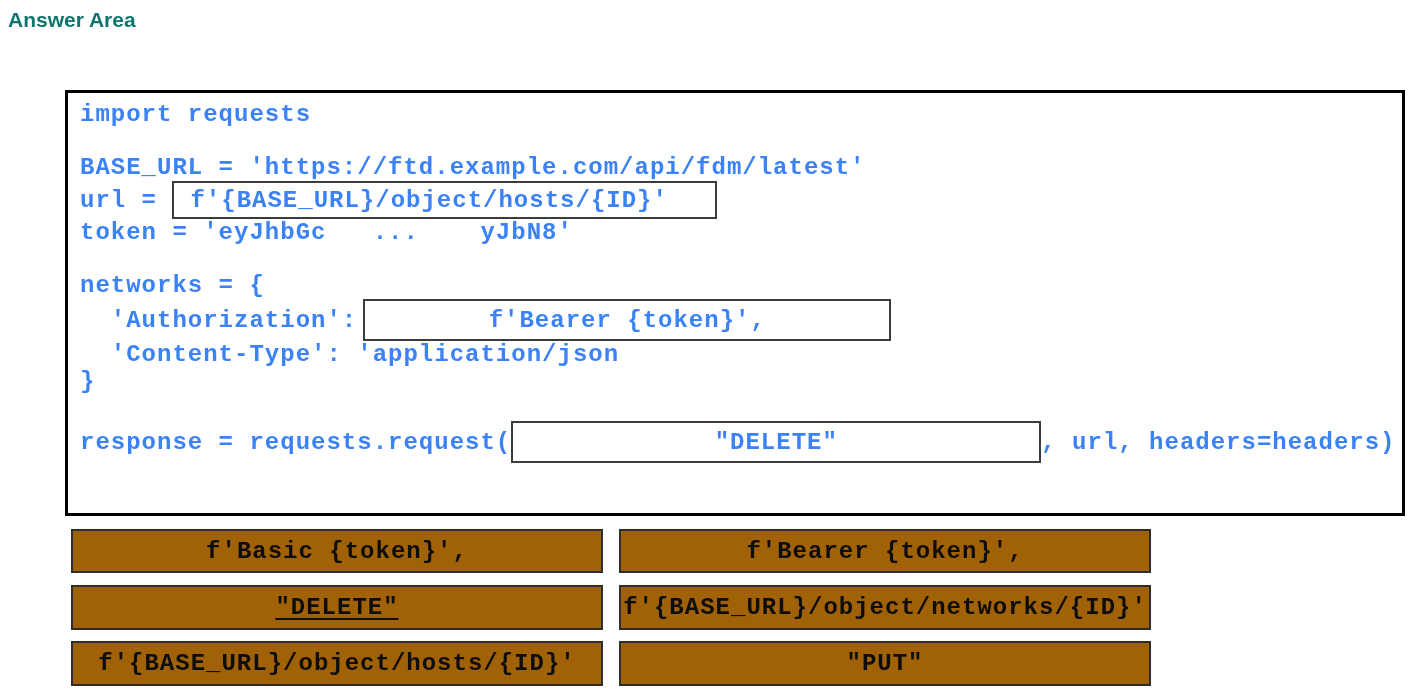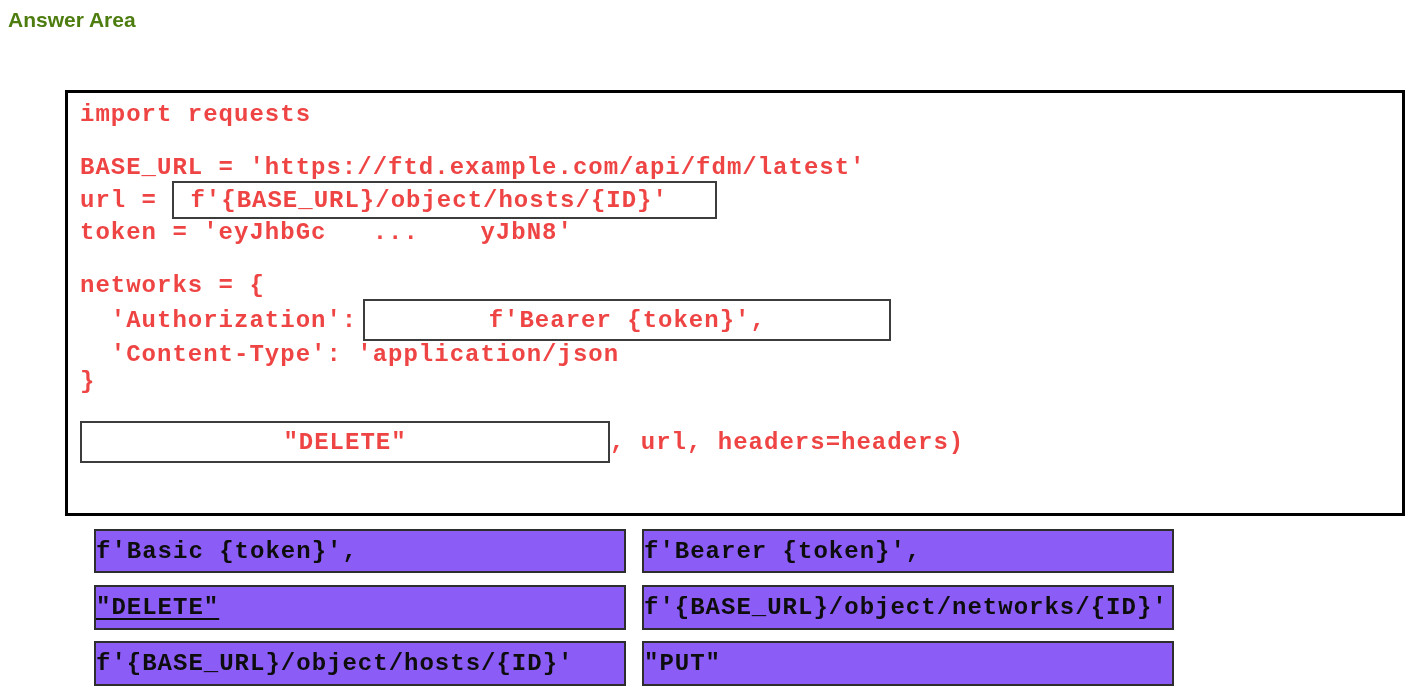--- a/index.html
+++ b/index.html
@@ -1,55 +1,55 @@
 <!DOCTYPE html>
 <html><head>
 <meta charset="utf-8">
 <style>
   * { margin:0; padding:0; box-sizing:border-box; }
   html,body { width:1422px; height:691px; background:#ffffff; overflow:hidden; }
   body { font-family:"Liberation Sans", sans-serif; color:#000; position:relative; }
 
   .page-title {
     position:absolute; left:8px; top:8px;
-    font-size:21px; font-weight:bold; color:#4d7c0f;
+    font-size:21px; font-weight:bold; color:#0f766e;
   }
 
   .code-panel {
     position:absolute; left:65px; top:90px;
     width:1340px; height:426px;
     border:3px solid #000000;
     background:#ffffff;
     padding:8px 0 0 12px;
     font-family:"Liberation Mono", monospace;
     font-size:24px; font-weight:bold;
     letter-spacing:1px;
-    color:#ef4444;
+    color:#3b82f6;
   }
   .code-line { display:flex; align-items:center; min-height:26px; white-space:pre; }
   .code-line.blank { height:26px; }
   .ws { white-space:pre; }
   .u  { text-decoration:underline; text-underline-offset:3px; }
 
   .slot {
     display:inline-flex; align-items:center;
     border:2px solid #3c3c3c; background:#ffffff;
     height:40px; white-space:pre;
   }
   .slot.tall { height:42px; }
   .slot.left-text  { justify-content:flex-start; padding-left:16px; }
   .slot.center-text{ justify-content:center; }
 
   .option {
     position:absolute;
-    border:2px solid #2e2e2e; background:#8b5cf6;
-    display:flex; align-items:center; 
+    border:2px solid #2e2e2e; background:#a16207;
+    display:flex; align-items:center; justify-content:center;
     font-family:"Liberation Mono", monospace;
     font-size:24px; font-weight:bold; letter-spacing:1px;
-    color:#0d0d0d; white-space:pre;margin-left:23px;
+    color:#0d0d0d; white-space:pre;
   }
   .option.underlined span { text-decoration:underline; text-underline-offset:4px; }
 
   .col-left  { left:71px;  width:532px; }
   .col-right { left:619px; width:532px; }
   .row-1 { top:529px; height:44px; }
   .row-2 { top:585px; height:45px; }
   .row-3 { top:641px; height:45px; }
 </style>
 </head>
@@ -79,21 +79,21 @@
     <span class="ws">  'Authorization':</span><span class="slot tall center-text" style="width:528px; margin-left:6px;"><span>f'Bearer {token}',</span></span>
   </div>
   <div class="code-line">
     <span class="ws">  'Content-Type': 'application/json</span>
   </div>
   <div class="code-line">
     <span class="ws">}</span>
   </div>
   <div class="code-line blank"></div>
   <div class="code-line">
-    <span class="slot tall center-text" style="width:530px;"><span>"DELETE"</span></span><span class="ws">, url, headers=headers)</span>
+    <span class="ws">response = requests.request(</span><span class="slot tall center-text" style="width:530px;"><span>"DELETE"</span></span><span class="ws">, url, headers=headers)</span>
   </div>
 </div>
 
 <div class="option col-left row-1">
   <span>f'Basic {token}',</span>
 </div>
 <div class="option col-left row-2 underlined">
   <span>"DELETE"</span>
 </div>
 <div class="option col-left row-3">

